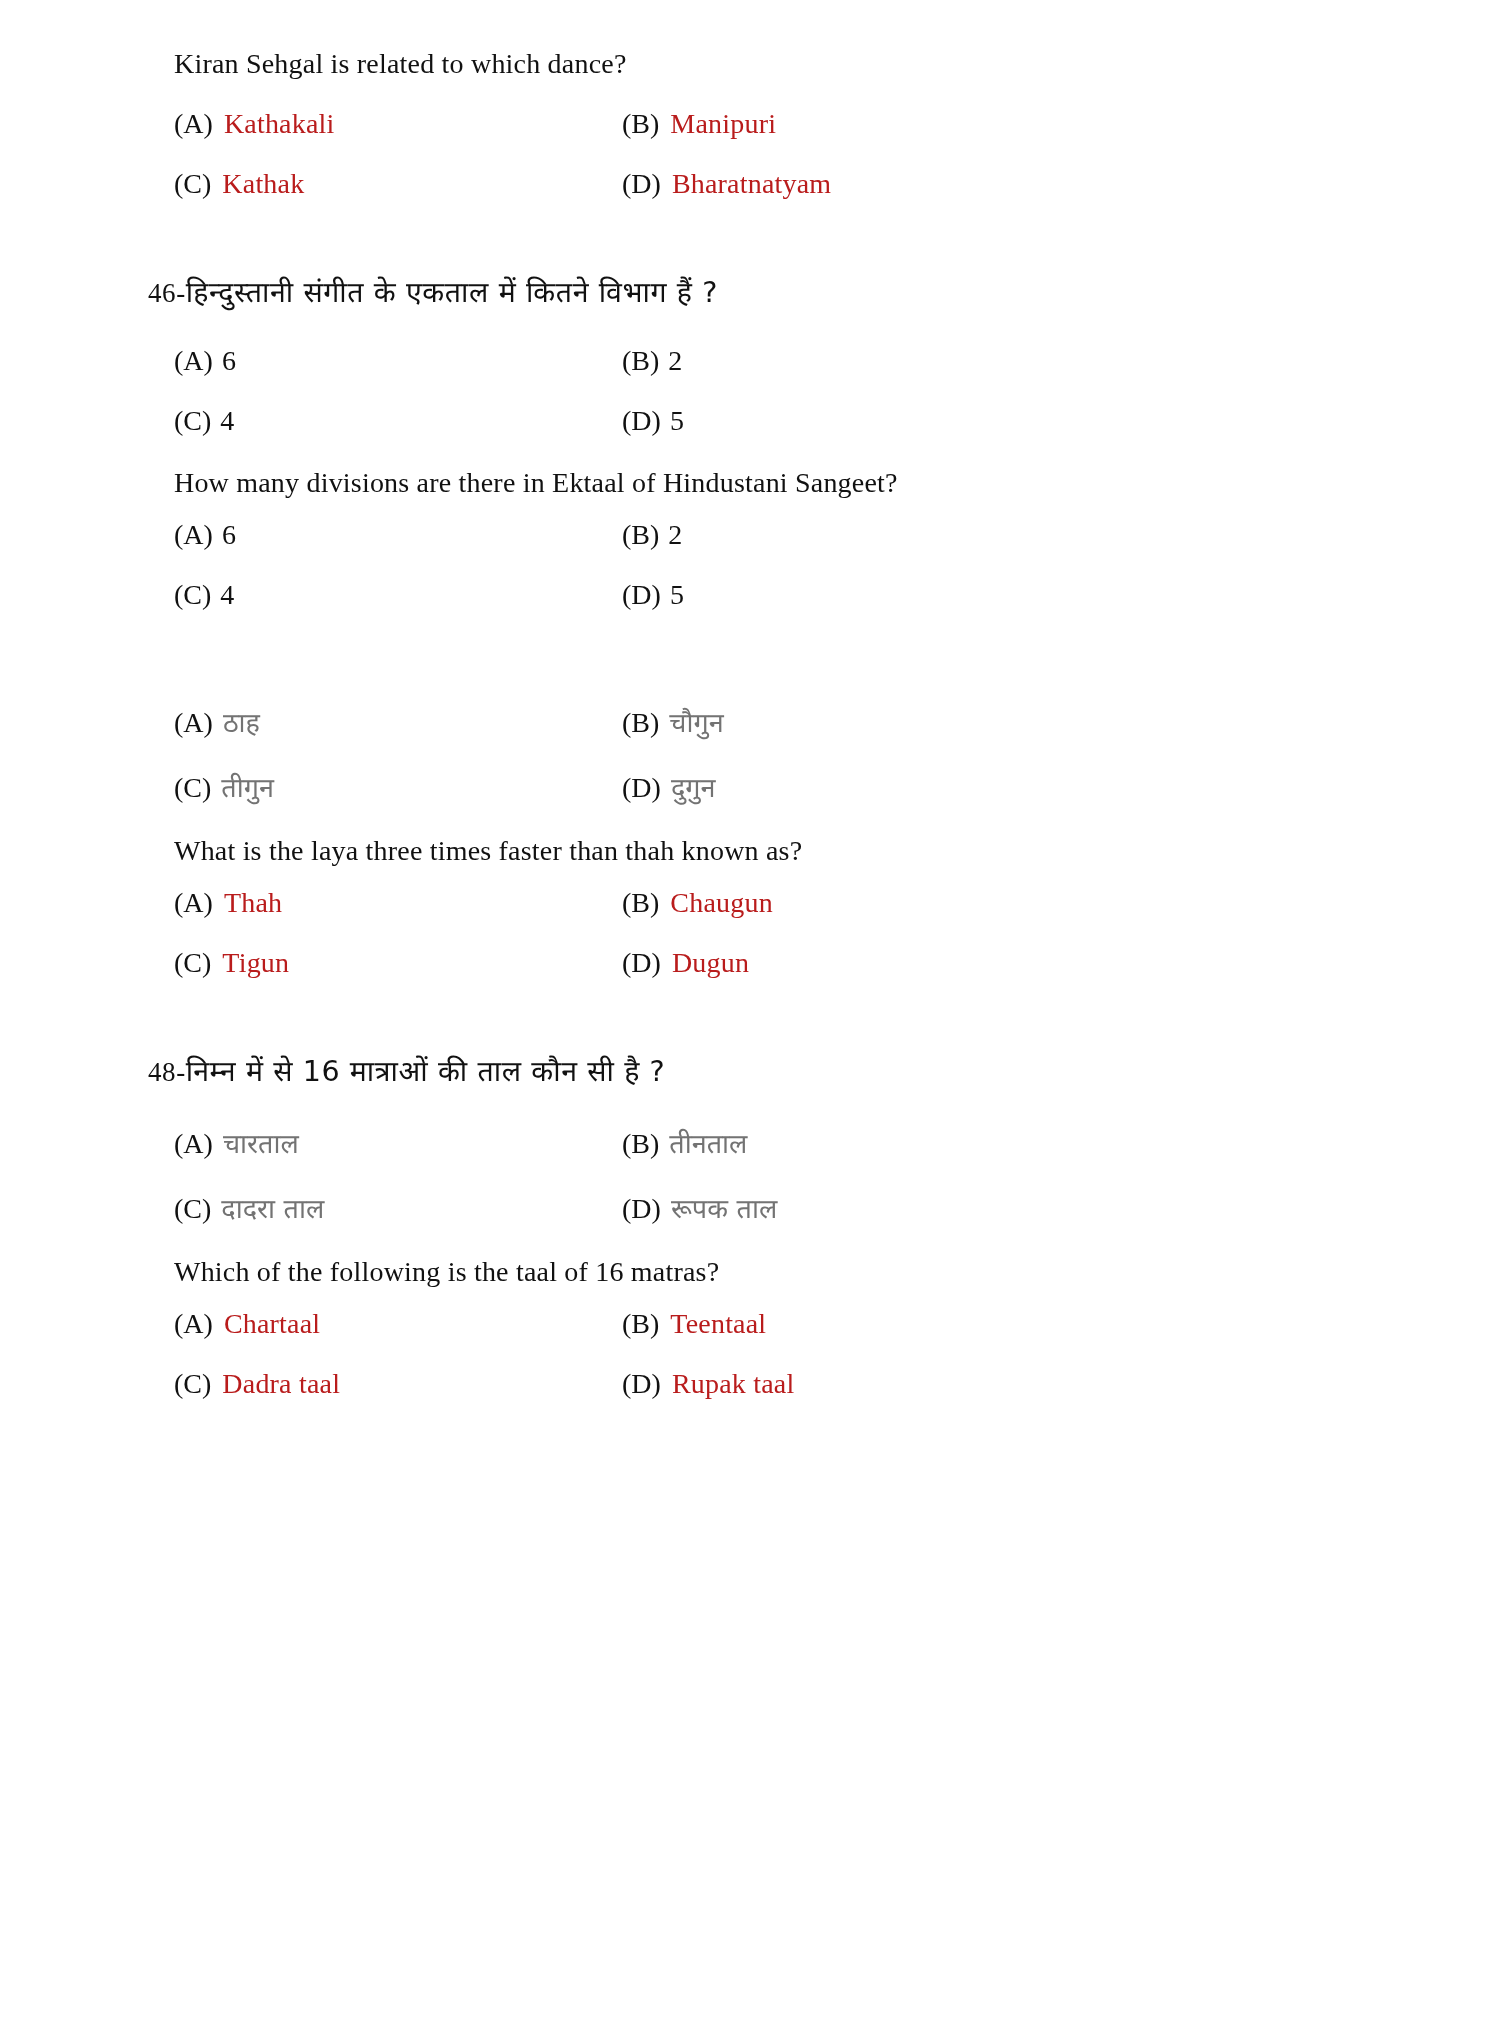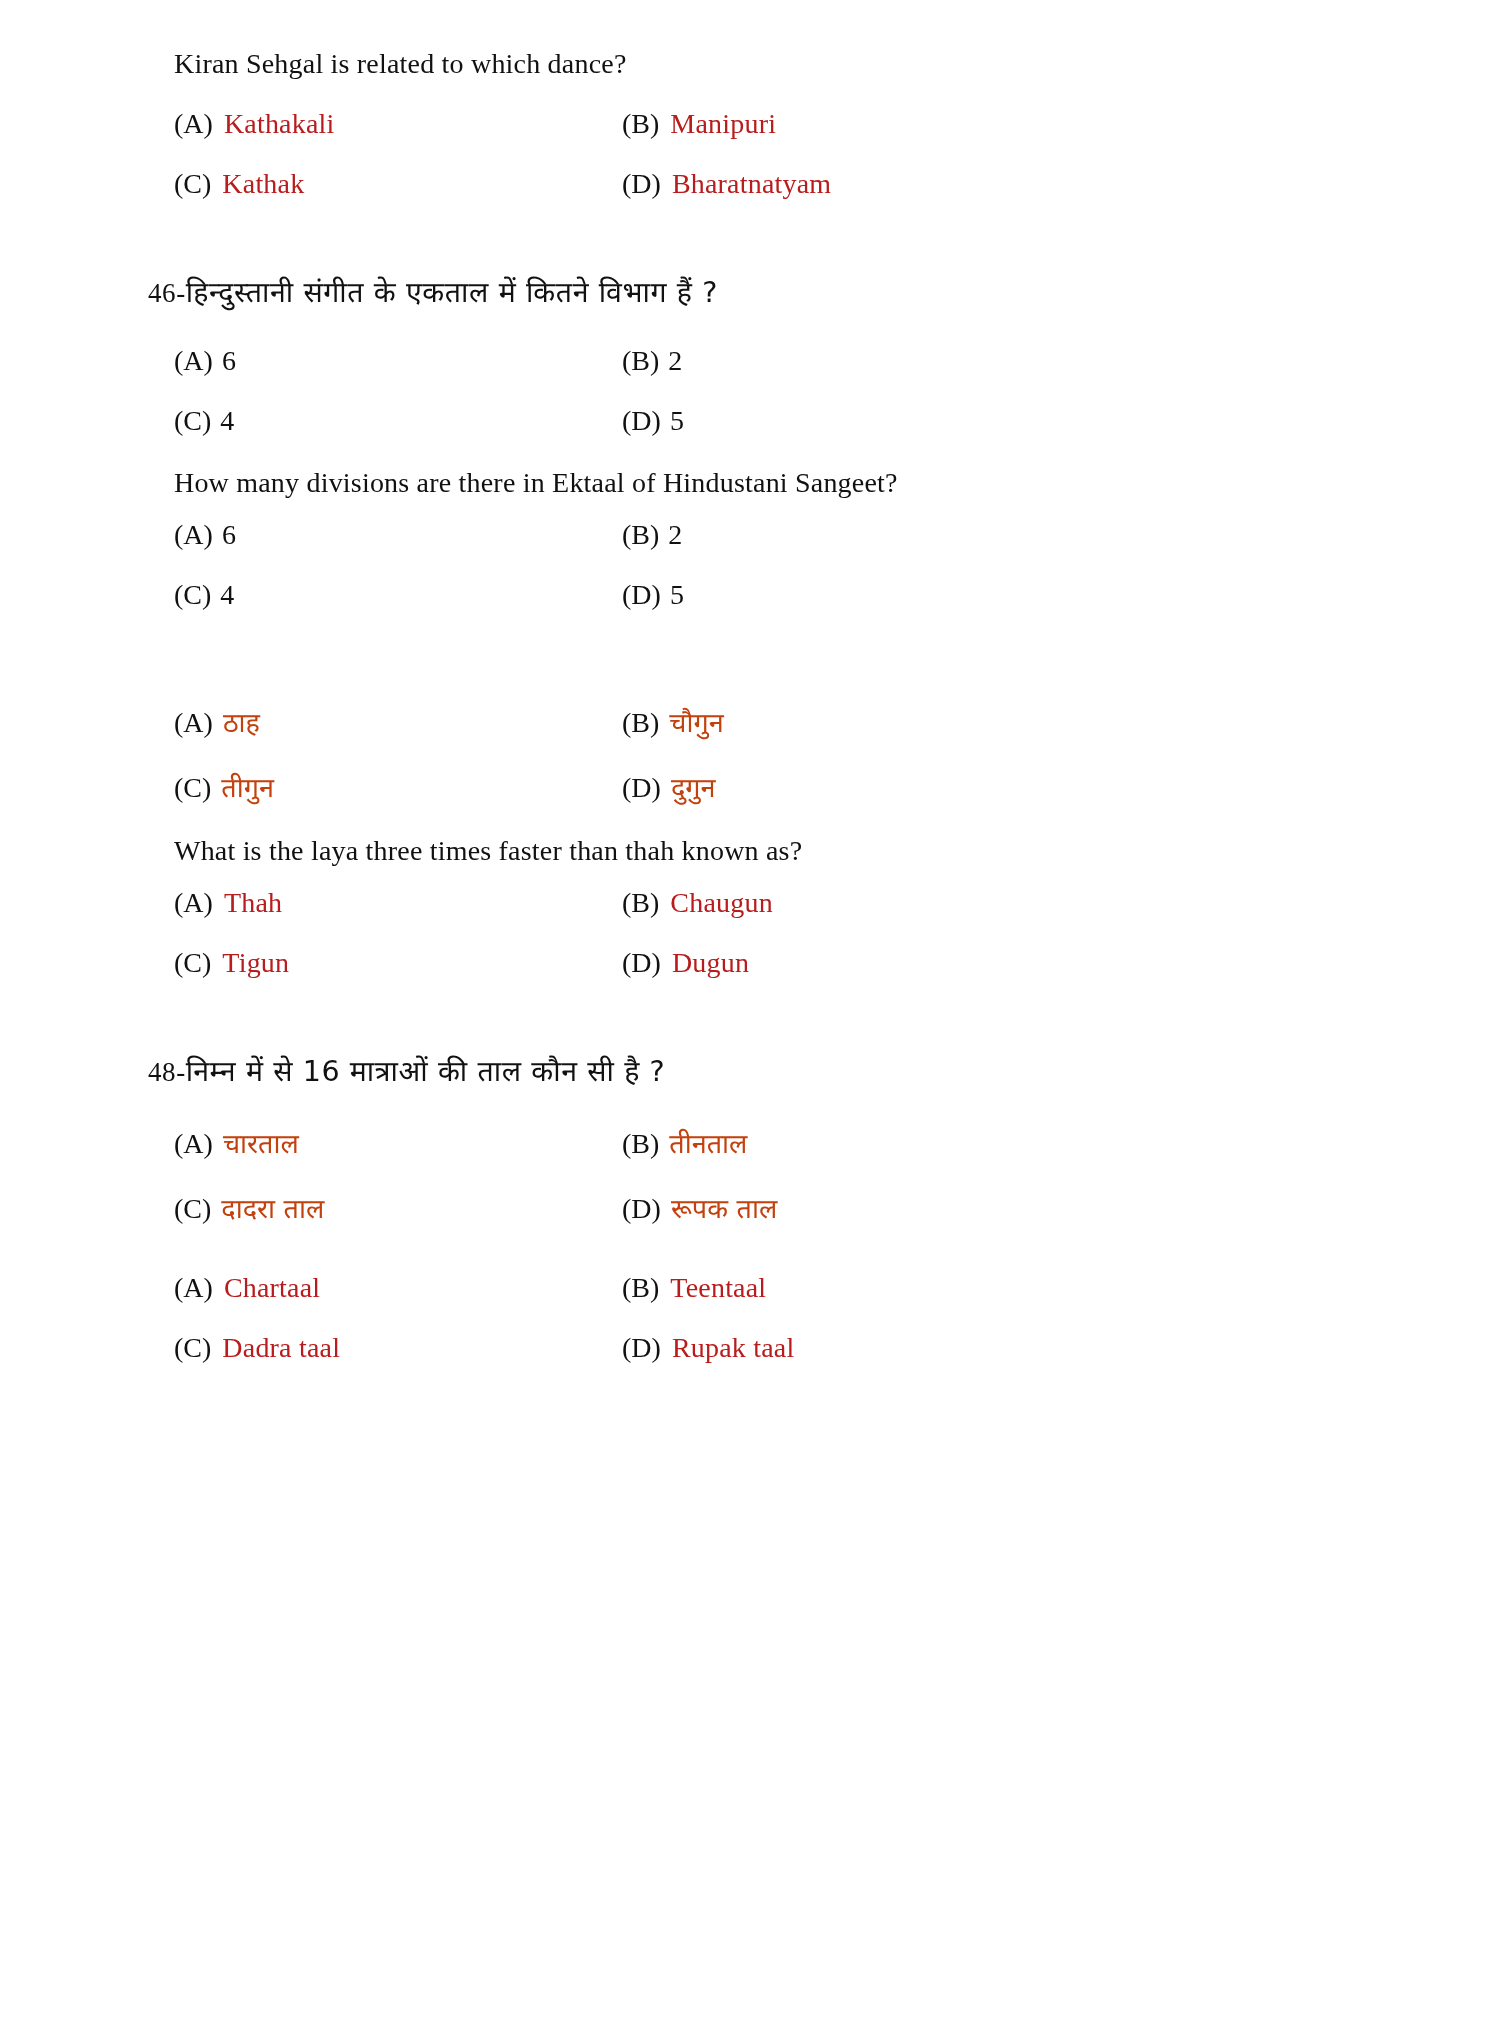--- a/index.html
+++ b/index.html
@@ -76,21 +76,21 @@
     font-family: "Liberation Serif", "DejaVu Serif", serif;
     font-size: 28px;
     color: #b91c1c;
     margin-left: 11px;
     white-space: nowrap;
     letter-spacing: .2px;
   }
   .opt-text-hi {
     font-family: "DejaVu Sans", "Liberation Sans", sans-serif;
     font-size: 27px;
-    color: #c2410c;
+    color: #737373;
     margin-left: 10px;
     white-space: nowrap;
   }
   .opt-text-num {
     font-family: "Liberation Serif", "DejaVu Serif", serif;
     font-size: 28px;
     color: #111;
     margin-left: 9px;
   }
 
@@ -277,20 +277,21 @@
         <div class="opt col-left">
           <span class="opt-tag">(C)</span>
           <span class="opt-text-hi">दादरा ताल</span>
         </div>
         <div class="opt col-right">
           <span class="opt-tag">(D)</span>
           <span class="opt-text-hi">रूपक ताल</span>
         </div>
       </div>
       <div class="sp-opt"></div>
+      <div class="stem-en">Which of the following is the taal of 16 matras?</div>
       <div class="sp-small"></div>
       <div class="opt-row">
         <div class="opt col-left">
           <span class="opt-tag">(A)</span>
           <span class="opt-text-en">Chartaal</span>
         </div>
         <div class="opt col-right">
           <span class="opt-tag">(B)</span>
           <span class="opt-text-en">Teentaal</span>
         </div>

